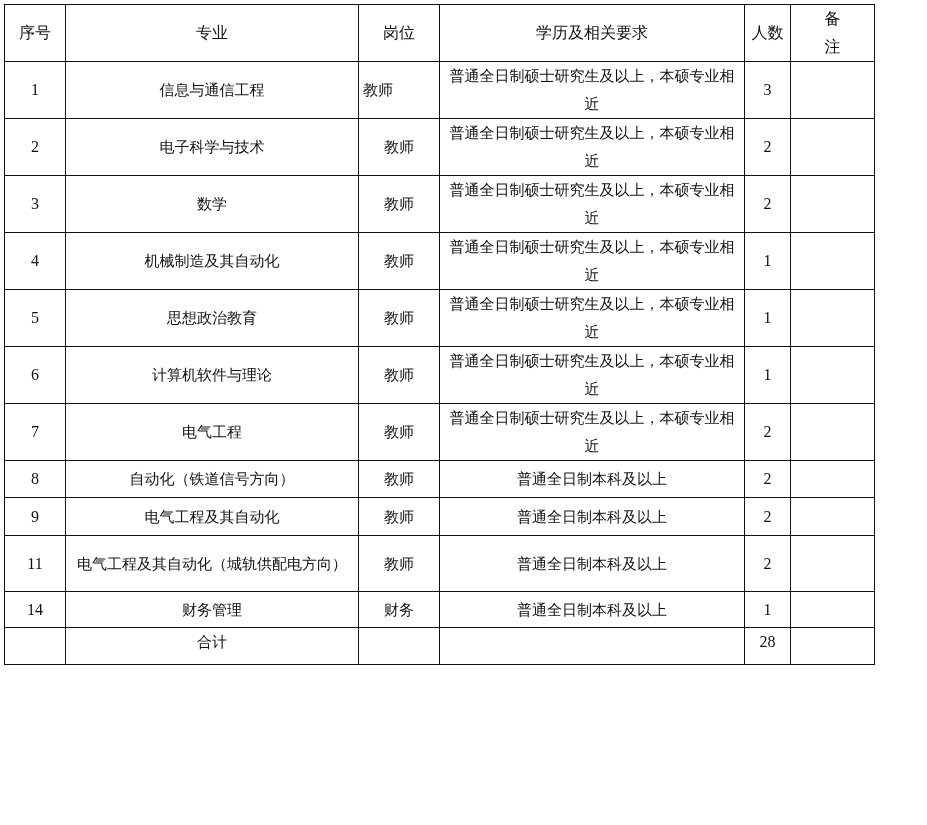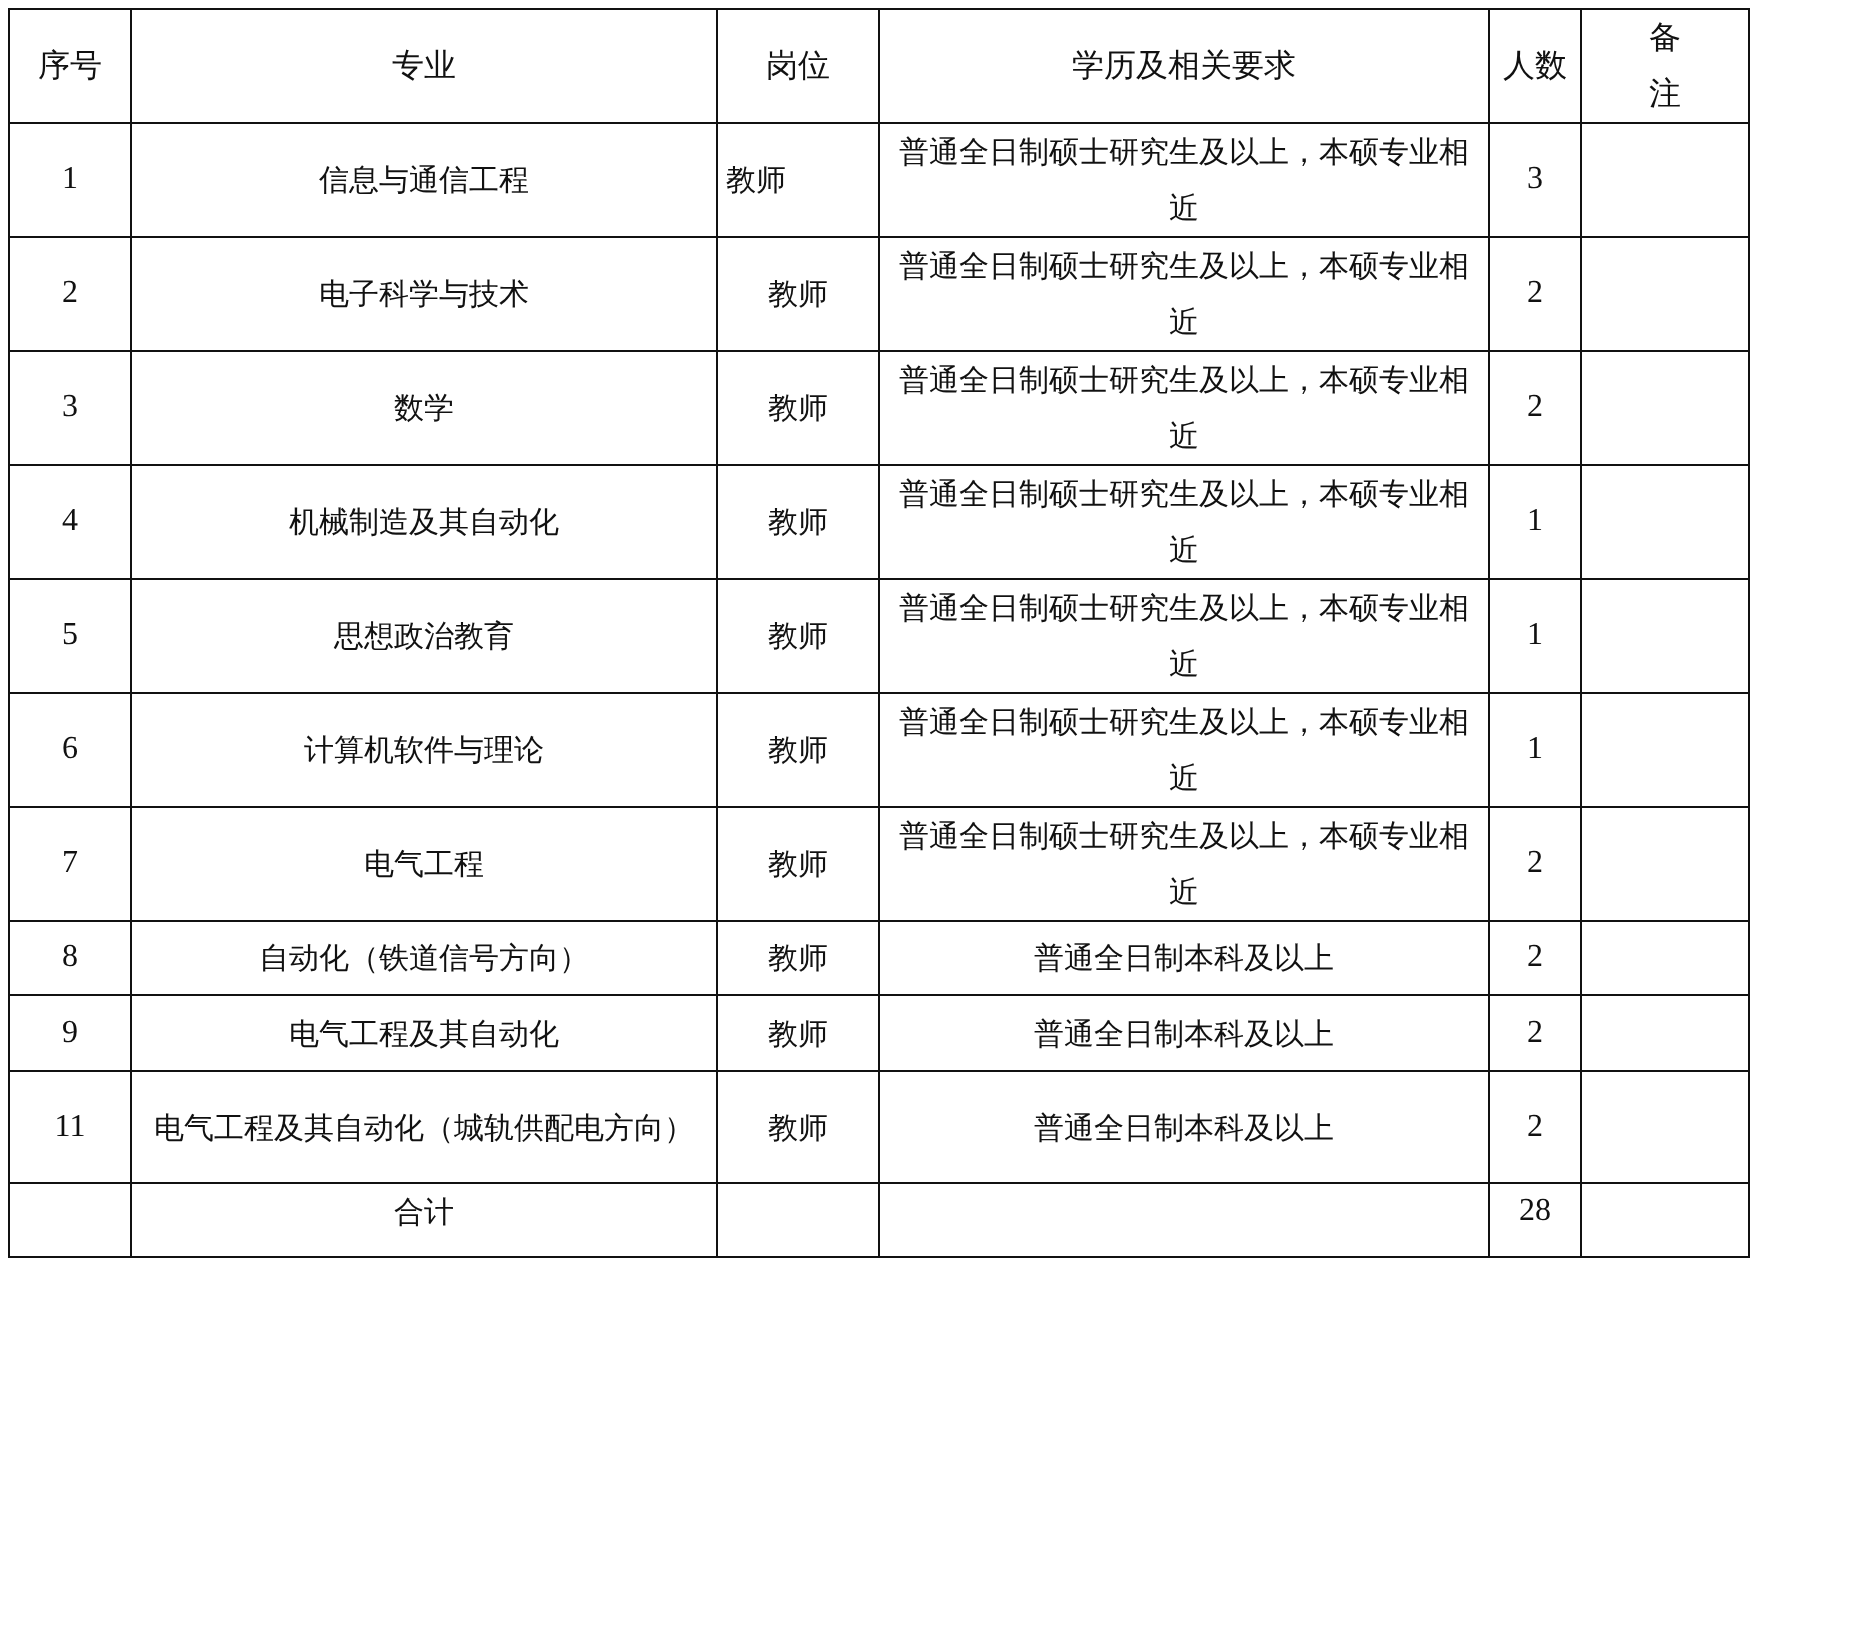--- a/index.html
+++ b/index.html
@@ -116,20 +116,28 @@
         <td></td>
       </tr>
       <tr style="height: 56px;">
         <td class="num">11</td>
         <td>电气工程及其自动化（城轨供配电方向）</td>
         <td>教师</td>
         <td>普通全日制本科及以上</td>
         <td class="num">2</td>
         <td></td>
       </tr>
+      <tr style="height: 36px;">
+        <td class="num">14</td>
+        <td>财务管理</td>
+        <td>财务</td>
+        <td>普通全日制本科及以上</td>
+        <td class="num">1</td>
+        <td></td>
+      </tr>
     </tbody>
   <tbody>
       <tr class="short">
     <td></td>
     <td style="vertical-align:top;">合计</td>
     <td></td>
     <td></td>
     <td class="num" style="vertical-align:top;">28</td>
     <td></td>
   </tr>

